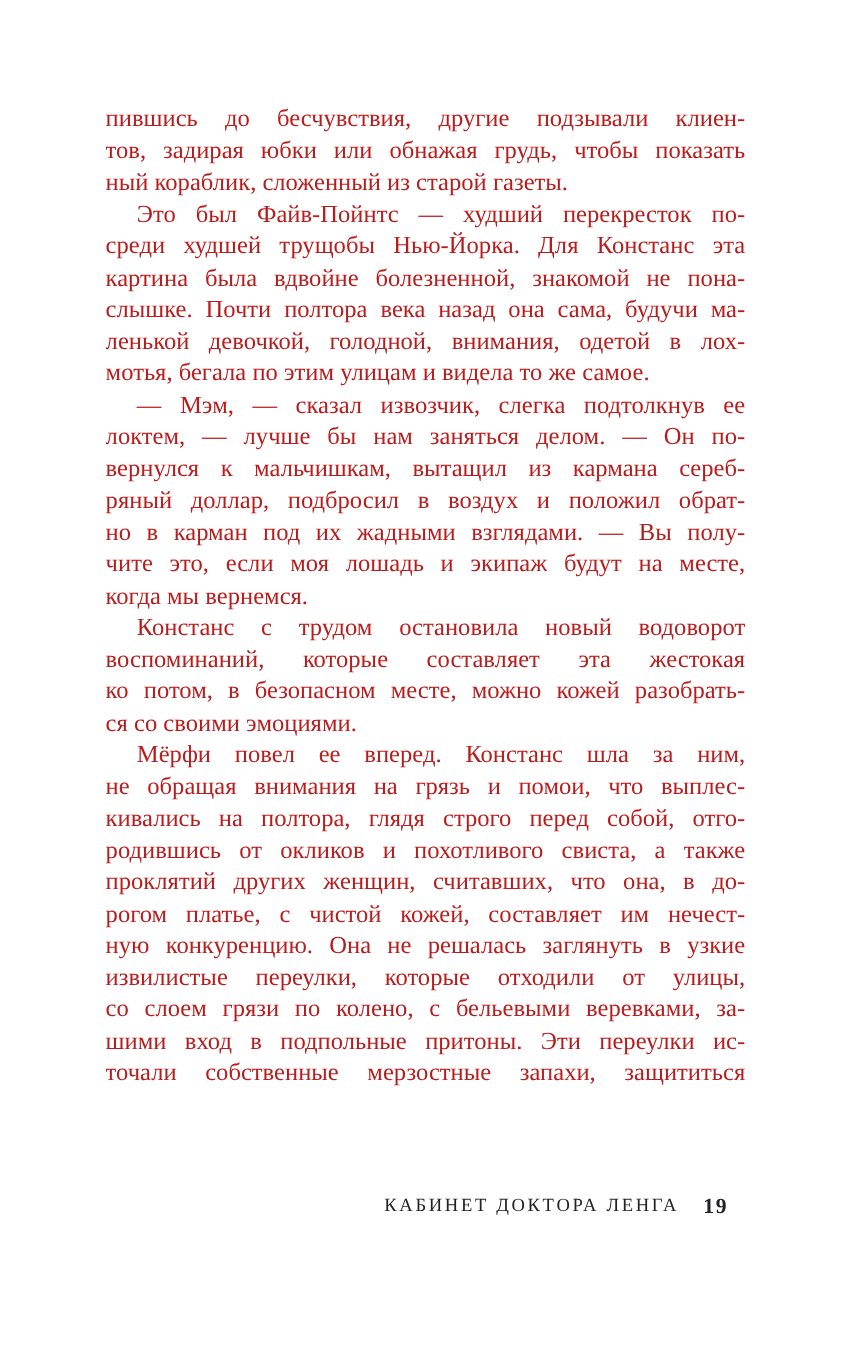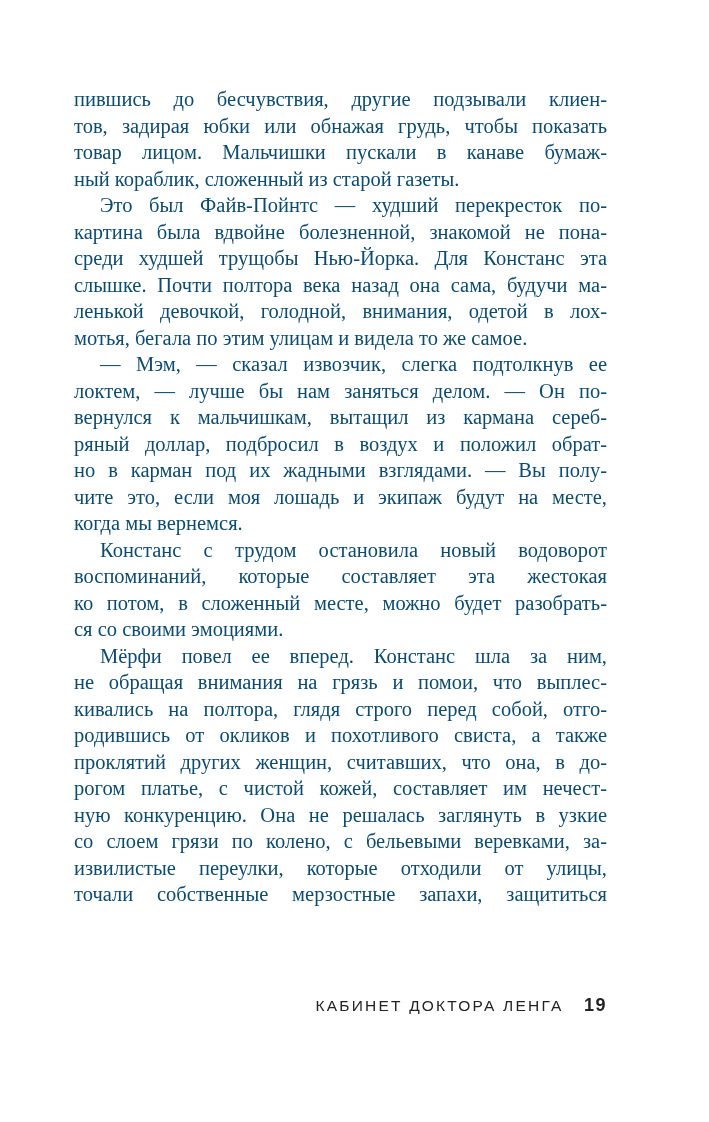--- a/index.html
+++ b/index.html
@@ -10,24 +10,24 @@
   .page {
     position: relative;
     width: 709px;
     height: 1122px;
     background: #ffffff;
     overflow: hidden;
     font-family: "Liberation Serif", "DejaVu Serif", serif;
   }
   .text-block {
     position: absolute;
-    left: 74px;
+    left: 88px;
     top: 86px;
     width: 533px;
-    color: #0c4a6e;
+    color: #b91c1c;
     font-size: 20.5px;
     line-height: 26.5px;
   }
   .line {
     height: 26.5px;
     overflow: hidden;
     text-align: justify;
     text-align-last: justify;
     text-justify: inter-word;
     white-space: normal;
@@ -37,21 +37,21 @@
   }
   .line.para-end {
     text-align-last: left;
   }
   .footer {
     position: absolute;
     top: 995px;
     left: 74px;
     width: 533px;
     text-align: right;
-    font-family: Liberation Sans, sans-serif;
+    font-family: Liberation Serif, serif;
     color: #222325;
     white-space: nowrap;
   }
   .running-title {
     font-size: 15.5px;
     letter-spacing: 2.2px;
     font-weight: 400;
     vertical-align: middle;
   }
   .page-number {
@@ -62,47 +62,47 @@
     vertical-align: middle;
   }
 </style>
 </head>
 <body>
 
 <div class="page">
   <div class="text-block">
       <div class="line">пившись до бесчувствия, другие подзывали клиен-</div>
       <div class="line">тов, задирая юбки или обнажая грудь, чтобы показать</div>
-      <div class="line">товар лицом. Мальчишки пускали в канаве бумаж-</div>
       <div class="line para-end">ный кораблик, сложенный из старой газеты.</div>
       <div class="line indent">Это был Файв-Пойнтс — худший перекресток по-</div>
+      <div class="line">среди худшей трущобы Нью-Йорка. Для Констанс эта</div>
       <div class="line">картина была вдвойне болезненной, знакомой не пона-</div>
-      <div class="line">среди худшей трущобы Нью-Йорка. Для Констанс эта</div>
       <div class="line">слышке. Почти полтора века назад она сама, будучи ма-</div>
       <div class="line">ленькой девочкой, голодной, внимания, одетой в лох-</div>
       <div class="line para-end">мотья, бегала по этим улицам и видела то же самое.</div>
       <div class="line indent">— Мэм, — сказал извозчик, слегка подтолкнув ее</div>
       <div class="line">локтем, — лучше бы нам заняться делом. — Он по-</div>
       <div class="line">вернулся к мальчишкам, вытащил из кармана сереб-</div>
       <div class="line">ряный доллар, подбросил в воздух и положил обрат-</div>
       <div class="line">но в карман под их жадными взглядами. — Вы полу-</div>
       <div class="line">чите это, если моя лошадь и экипаж будут на месте,</div>
       <div class="line para-end">когда мы вернемся.</div>
       <div class="line indent">Констанс с трудом остановила новый водоворот</div>
       <div class="line">воспоминаний, которые составляет эта жестокая</div>
-      <div class="line">ко потом, в сложенный месте, можно будет разобрать-</div>
+      <div class="line">ко потом, в безопасном месте, можно кожей разобрать-</div>
       <div class="line para-end">ся со своими эмоциями.</div>
       <div class="line indent">Мёрфи повел ее вперед. Констанс шла за ним,</div>
       <div class="line">не обращая внимания на грязь и помои, что выплес-</div>
       <div class="line">кивались на полтора, глядя строго перед собой, отго-</div>
       <div class="line">родившись от окликов и похотливого свиста, а также</div>
       <div class="line">проклятий других женщин, считавших, что она, в до-</div>
       <div class="line">рогом платье, с чистой кожей, составляет им нечест-</div>
       <div class="line">ную конкуренцию. Она не решалась заглянуть в узкие</div>
+      <div class="line">извилистые переулки, которые отходили от улицы,</div>
       <div class="line">со слоем грязи по колено, с бельевыми веревками, за-</div>
-      <div class="line">извилистые переулки, которые отходили от улицы,</div>
+      <div class="line">шими вход в подпольные притоны. Эти переулки ис-</div>
       <div class="line">точали собственные мерзостные запахи, защититься</div>
     </div>
   <div class="footer">
     <span class="running-title">КАБИНЕТ ДОКТОРА ЛЕНГА</span>
     <span class="page-number">19</span>
   </div>
 </div>
 
 </body></html>

